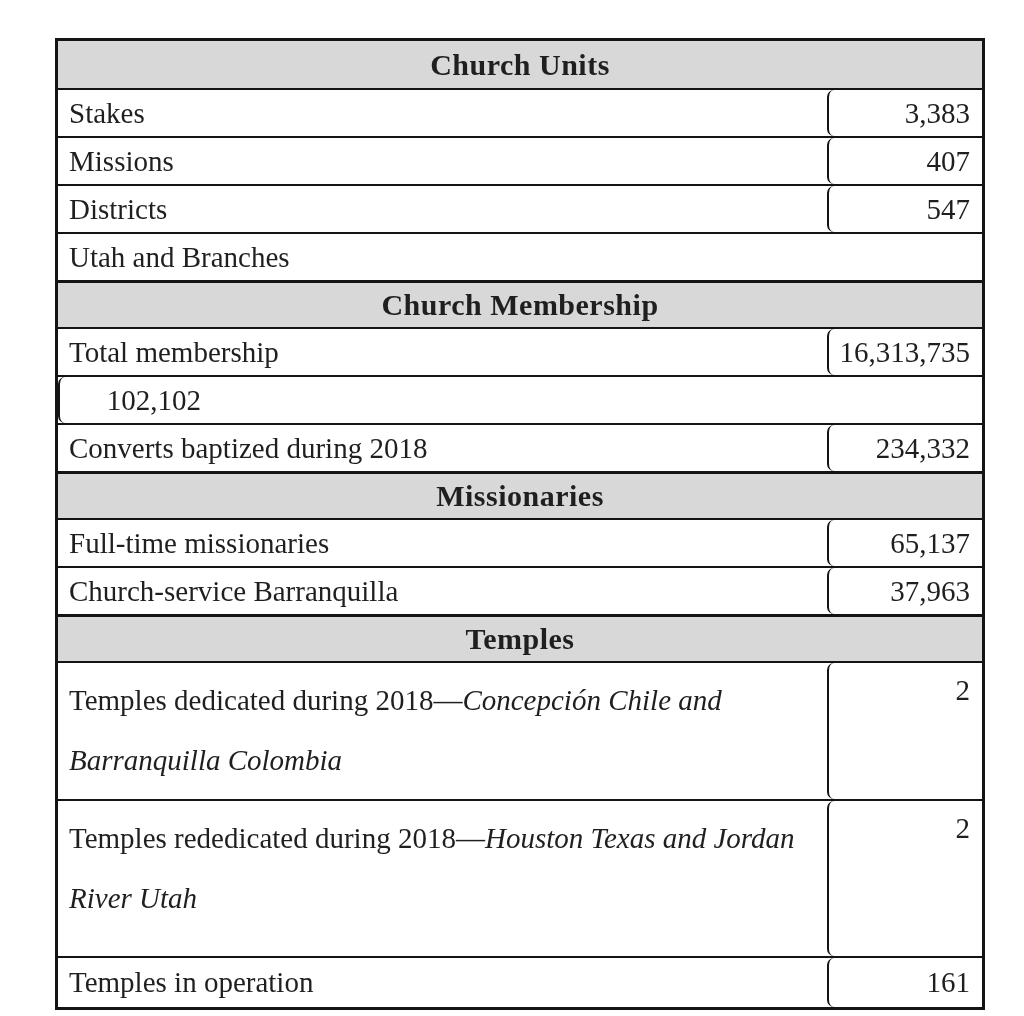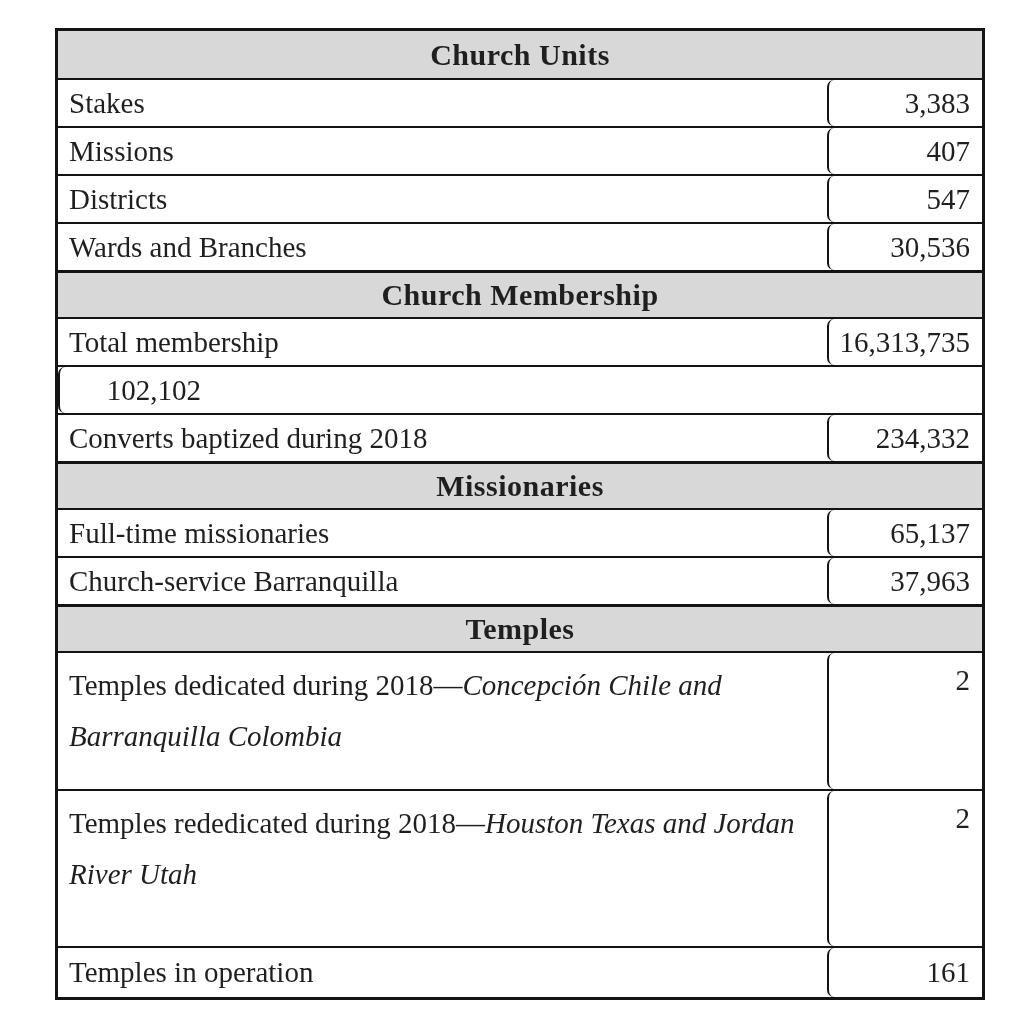--- a/index.html
+++ b/index.html
@@ -13,21 +13,21 @@
   }
   .page {
     position: relative;
     width: 1024px;
     height: 1016px;
     background: #ffffff;
   }
   .doc-table {
     position: absolute;
     left: 55px;
-    top: 28px;
+    top: 38px;
     width: 930px;
     border: 3px solid #141414;
     box-sizing: border-box;
     background: #ffffff;
   }
   .section-header {
     box-sizing: border-box;
     height: 47px;
     background: #d8d8d8;
     border-top: 3px solid #141414;
@@ -71,21 +71,21 @@
     font-size: 29px;
     white-space: nowrap;
     border-radius: 7px;
   }
   .row.tall-a .row-label,
   .row.tall-b .row-label {
     display: block;
     align-items: initial;
     padding-top: 7px;
     padding-right: 17px;
-    line-height: 51px;
+    line-height: 60px;
   }
   .row.tall-a .row-value,
   .row.tall-b .row-value {
     align-items: flex-start;
     padding-top: 11px;
   }
   .row-label em {
     font-style: italic;
   }
 </style>
@@ -103,22 +103,21 @@
     </div>
     <div class="row normal">
       <div class="row-label">Missions</div>
       <div class="row-value">407</div>
     </div>
     <div class="row normal">
       <div class="row-label">Districts</div>
       <div class="row-value">547</div>
     </div>
     <div class="row normal">
-      <div class="row-label">Wards and Branches</div>
-      <div class="row-value">30,536</div>
+      <div class="row-label">Utah and Branches</div>
     </div>
 
     <div class="section-header">Church Membership</div>
 
     <div class="row normal">
       <div class="row-label">Total membership</div>
       <div class="row-value">16,313,735</div>
     </div>
     <div class="row normal">
       <div class="row-value">102,102</div>

